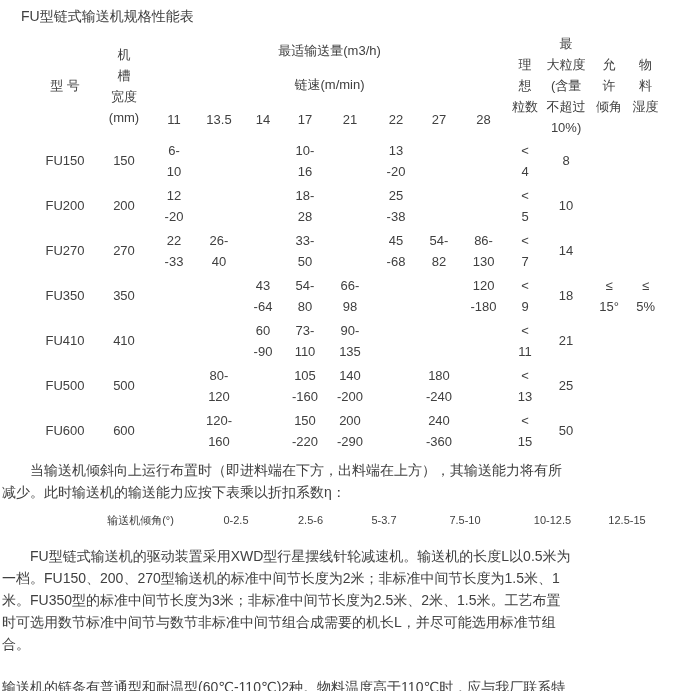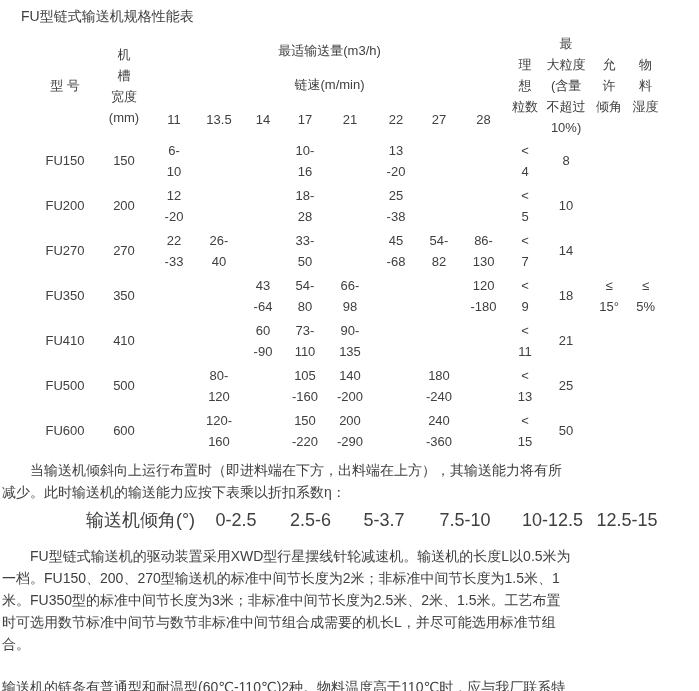--- a/index.html
+++ b/index.html
@@ -29,21 +29,21 @@
 
   .para {
     font-size:14px; line-height:22px; padding:0 2px;
   }
   .para.indent { text-indent:2em; }
   .p1 { margin-top:6px; }
   .p2 { margin-top:12px; }
   .p3 { margin-top:21px; }
 
   .discount-table { width:575px; margin-left:83px; margin-top:5px; }
-  .discount-table td { height:25px; font-size:18px; }
+  .discount-table td { height:25px; font-size:11px; }
 
   .footer-line {
     margin-top:3px; text-align:center; font-size:14px; line-height:22px;
   }
 </style>
 </head>
 <body style="color: rgb(64, 64, 64); background: rgb(255, 255, 255);">
 
 <div class="page">
 

